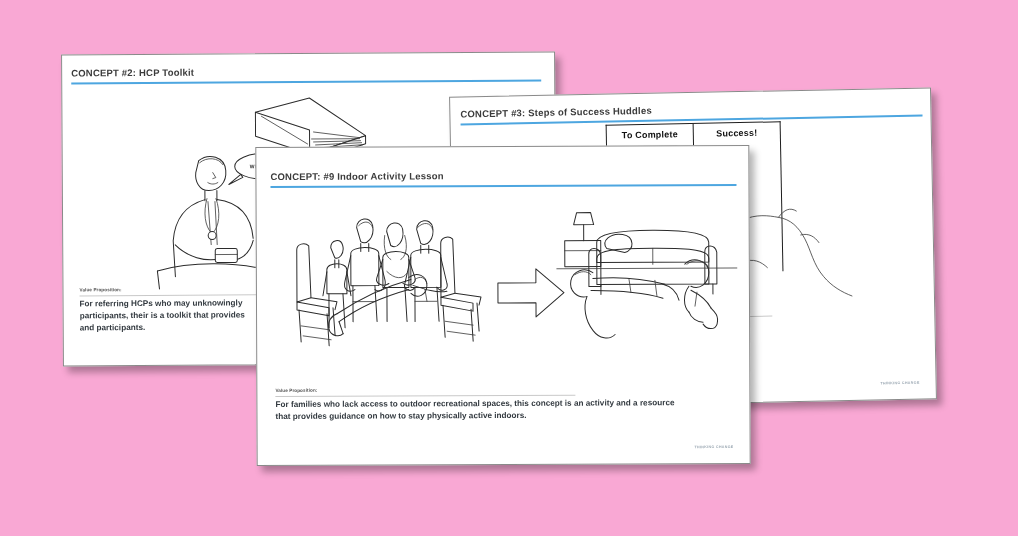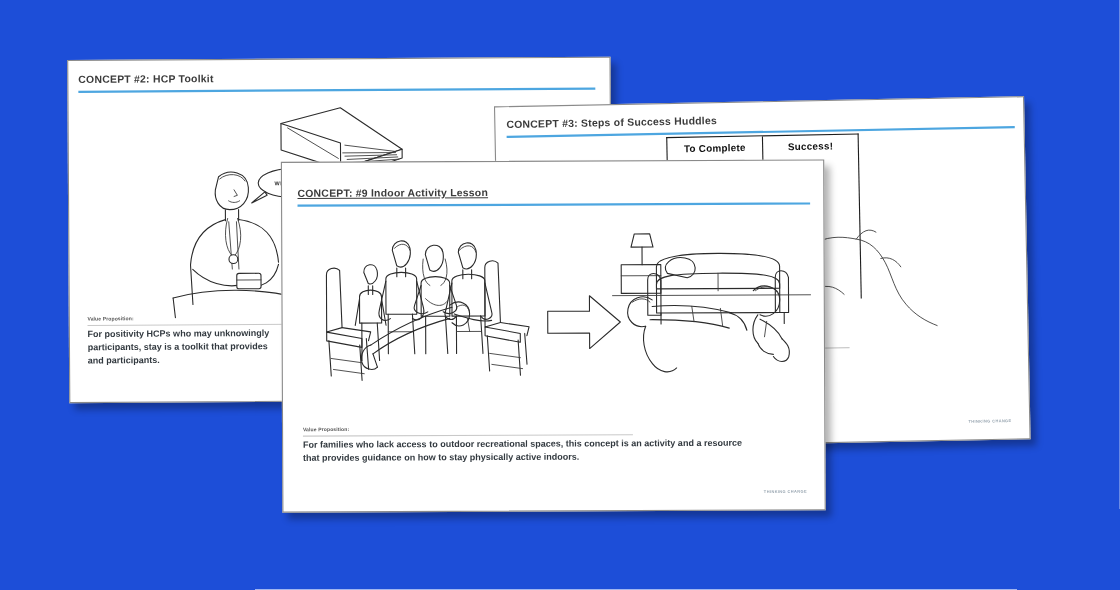--- a/index.html
+++ b/index.html
@@ -11,21 +11,21 @@
     width: 1018px;
     height: 536px;
     position: relative;
     overflow: hidden;
     font-family: "Liberation Sans", sans-serif;
   }
 
   .stage {
     position: absolute;
     inset: 0;
-    background: #1d4ed8;
+    background: #f9a8d4;
   }
 
   
   .card {
     position: absolute;
     background: #ffffff;
     border: 1px solid #8a8a8a;
     box-shadow: 5px 6px 7px rgba(0,0,0,0.30);
     box-sizing: border-box;
     overflow: hidden;
@@ -143,21 +143,21 @@
 
   
   #card-indoor {
     left: 256px;
     top: 146px;
     width: 494px;
     height: 319px;
     transform: rotate(-0.25deg);
     z-index: 3;
   }
-  #card-indoor .card-title { left: 14px; top: 23px; text-decoration: underline; }
+  #card-indoor .card-title { left: 14px; top: 23px; }
   #card-indoor .title-rule { left: 14px; top: 38px; width: 466px; }
   #card-indoor .vp-label   { left: 18px; top: 240px; }
   #card-indoor .vp-rule    { left: 18px; top: 248px; width: 300px; }
   #card-indoor .vp-body    { left: 18px; top: 251px; width: 450px; }
   #card-indoor .watermark  { right: 16px; bottom: 14px; }
 
   .art { position: absolute; }
 
   svg { display: block; overflow: visible; }
   .ln { fill: none; stroke: #2b2b2b; stroke-width: 1; stroke-linecap: round; stroke-linejoin: round; }
@@ -230,21 +230,21 @@
         <path class="ln" d="M4 126 L6 144 M116 126 L118 144"></path>
 
         <path class="ln" d="M150 56 C160 50 170 56 170 70 C170 82 162 90 152 88"></path>
         <path class="ln" d="M148 90 C134 96 128 112 130 132"></path>
         <path class="ln-thin" d="M152 92 L150 120"></path>
       </svg>
     </div>
 
     <div class="vp-label">Value Proposition:</div>
     <div class="vp-rule"></div>
-    <div class="vp-body"><span>For positivity HCPs who may unknowingly</span><br><span>participants, stay is a toolkit that provides</span><br><span>and participants.</span></div>
+    <div class="vp-body"><span>For referring HCPs who may unknowingly</span><br><span>participants, their is a toolkit that provides</span><br><span>and participants.</span></div>
     <div class="watermark">THINKING CHANGE</div>
   </div>
 
   <div class="card" id="card-huddles">
     <div class="card-title">CONCEPT #3:  Steps of Success Huddles</div>
     <div class="title-rule"></div>
 
     <div class="huddle-table">
       <div class="huddle-col">
         <div class="huddle-head">To Complete</div>

